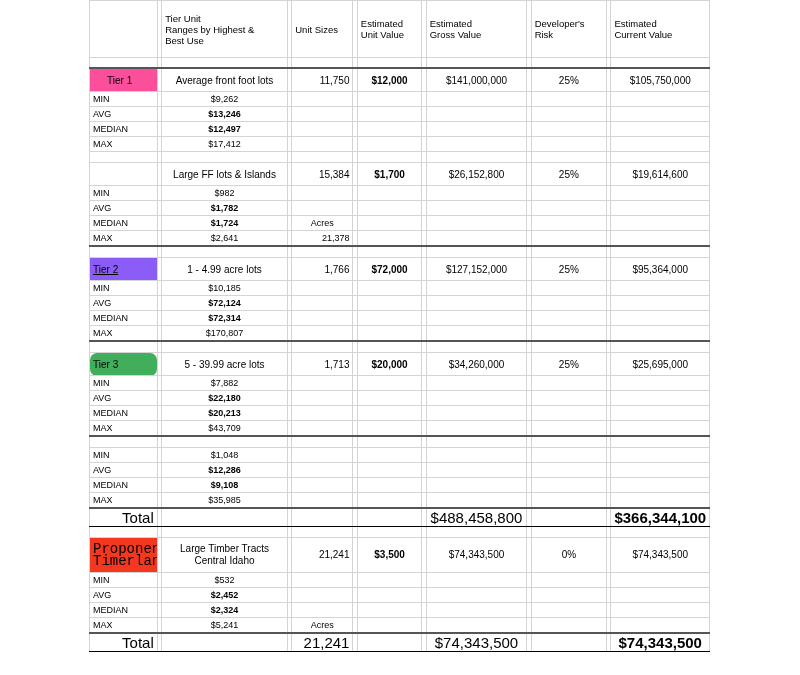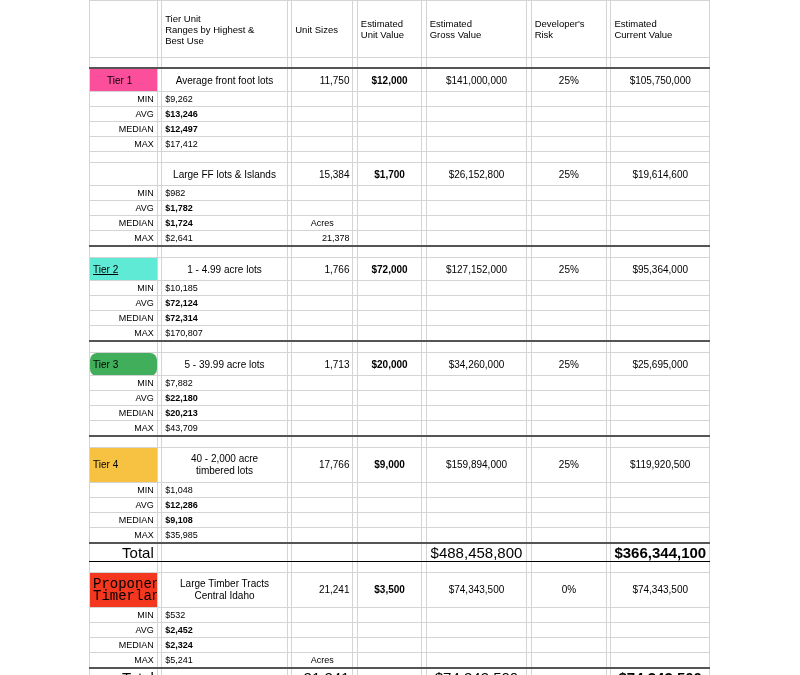--- a/index.html
+++ b/index.html
@@ -77,22 +77,22 @@
   }
   td.tierlabel.two-line {
     white-space: normal;
     line-height: 15px;
     font-size: 14px;
     font-family: Liberation Mono, monospace;
   }
 
   
   tr.statrow td { height: 14px; font-size: 9px; }
-  td.statname { text-align: right; padding-right: 4px; }
-  td.statval  { }
+  td.statname { padding-right: 4px; }
+  td.statval  { text-align: center; }
 
   
   .tb-thick { border-top: 2px solid #555555 !important; }
   .tb-black { border-top: 1.5px solid #000000 !important; }
   .bb-black { border-bottom: 1.5px solid #000000 !important; }
 
   
   tr.totalrow td { height: 17px; font-size: 15px; }
   td.totallabel { text-align: right; padding-right: 4px; }
 </style>
@@ -344,21 +344,21 @@
     <td class="tb-thick"></td>
           <td class="gap tb-thick"></td>
     <td class="tb-thick"></td>
           <td class="gap tb-thick"></td>
     <td class="tb-thick"></td>
           <td class="gap tb-thick"></td>
     <td class="tb-thick"></td>
   </tr>
 
   <tr class="tierrow">
-    <td class="tierlabel tb-black" id="t2-label" style="background-color: #5eead4; text-decoration: underline;">Tier 2</td>
+    <td class="tierlabel tb-black" id="t2-label" style="background-color: #8b5cf6; text-decoration: underline;">Tier 2</td>
     <td class="gap tb-black"></td>
     <td class="ac tb-black">1 - 4.99 acre lots</td>
     <td class="gap tb-black"></td>
     <td class="ar tb-black">1,766</td>
     <td class="gap tb-black"></td>
     <td class="ac bold tb-black">$72,000</td>
     <td class="gap tb-black"></td>
     <td class="ac tb-black">$127,152,000</td>
     <td class="gap tb-black"></td>
     <td class="ac tb-black">25%</td>
@@ -527,38 +527,20 @@
           <td class="gap tb-thick"></td>
     <td class="tb-thick"></td>
           <td class="gap tb-thick"></td>
     <td class="tb-thick"></td>
           <td class="gap tb-thick"></td>
     <td class="tb-thick"></td>
           <td class="gap tb-thick"></td>
     <td class="tb-thick"></td>
   </tr>
 
-  <tr class="tierrow tall">
-    <td class="tierlabel tb-black" id="t4-label" style="background-color: rgb(247, 194, 66);">Tier 4</td>
-    <td class="gap tb-black"></td>
-    <td class="ac tb-black">
-      <span>40 - 2,000 acre</span><br>
-      <span>timbered  lots</span>
-    </td>
-    <td class="gap tb-black"></td>
-    <td class="ar tb-black">17,766</td>
-    <td class="gap tb-black"></td>
-    <td class="ac bold tb-black">$9,000</td>
-    <td class="gap tb-black"></td>
-    <td class="ac tb-black">$159,894,000</td>
-    <td class="gap tb-black"></td>
-    <td class="ac tb-black">25%</td>
-    <td class="gap tb-black"></td>
-    <td class="ac tb-black">$119,920,500</td>
-  </tr>
   <tr class="statrow">
     <td class="statname">MIN</td>
     <td class="gap"></td>
     <td class="statval">$1,048</td>
     <td class="gap"></td>
     <td></td>
           <td class="gap"></td>
     <td></td>
           <td class="gap"></td>
     <td></td>

